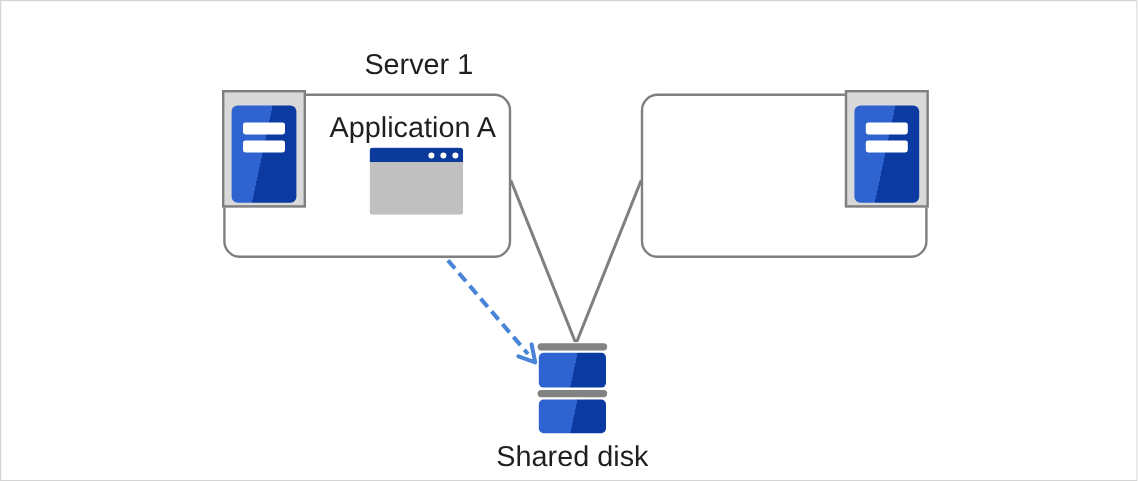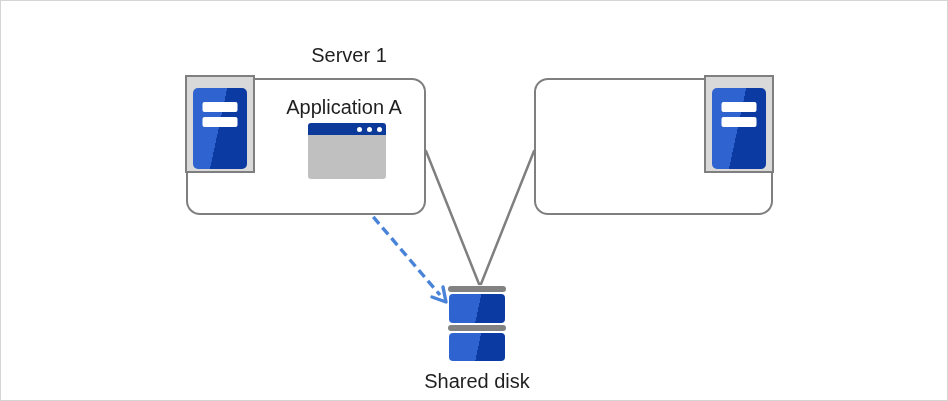--- a/index.html
+++ b/index.html
@@ -11,21 +11,21 @@
   *{margin:0;padding:0;box-sizing:border-box;}
   html,body{background:#fff;}
   body{font-family:"Liberation Sans", sans-serif;}
   .canvas{
     position:relative; width:948px; height:401px;
     background:var(--background);
     border:1px solid var(--canvas-border);
     overflow:hidden;
   }
   .label{
-    position:absolute; color:var(--text-color); font-size:20px; line-height:22px;
+    position:absolute; color:var(--text-color); font-size:24px; line-height:22px;
     white-space:nowrap; transform:translateX(-50%);
   }
   .server-box{
     position:absolute; background:#fff;
     border:2.5px solid var(--line-gray); border-radius:14px;
   }
   .box1{left:185px; top:77px; width:240px; height:137px;}
   .box2{left:533px; top:77px; width:239px; height:137px;}
   .icon-square{
     position:absolute; width:70px; height:98px;

